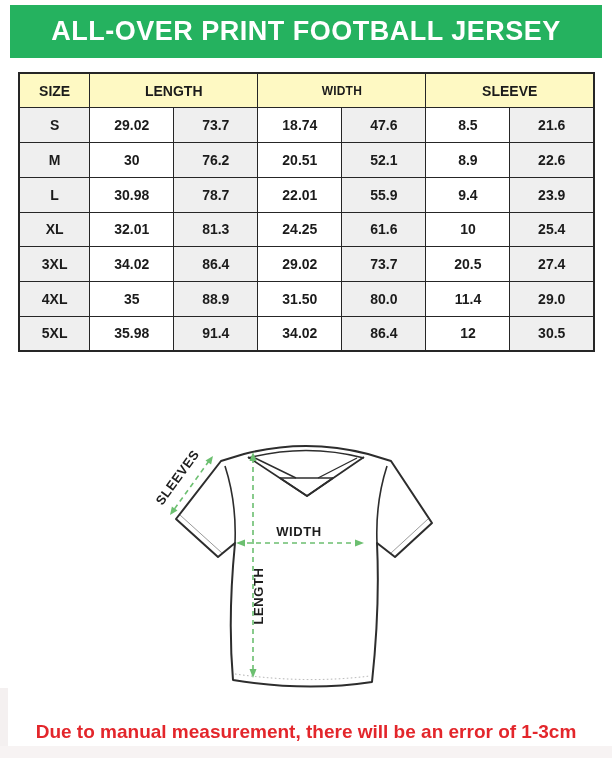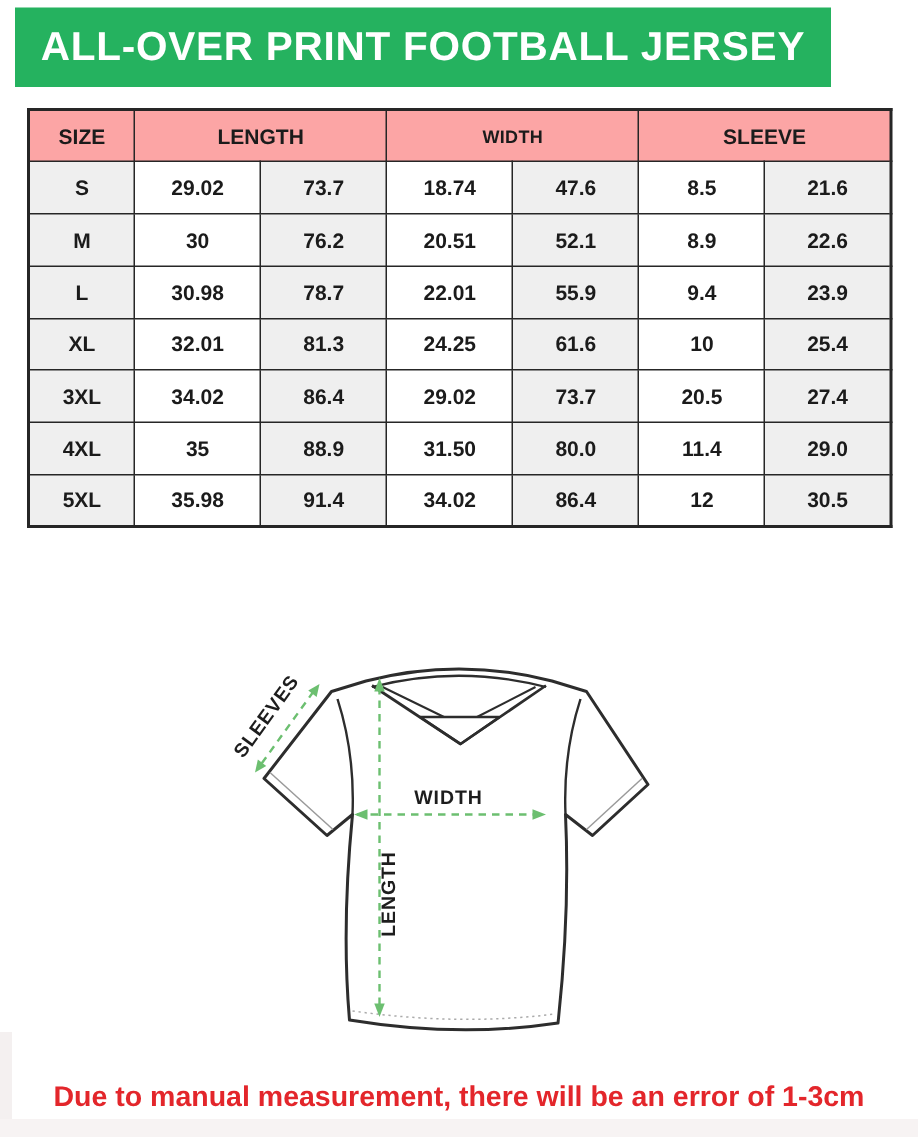--- a/index.html
+++ b/index.html
@@ -13,21 +13,21 @@
   }
   .edge-strip-left {
     position:absolute; left:0; top:688; top:688px; width:8px; height:70px;
     background:#f4f0f0;
   }
   .edge-strip-bottom {
     position:absolute; left:0; top:746px; width:612px; height:12px;
     background:#f7f3f3;
   }
   .banner {
-    position:absolute; left:10px; top:5px; width:544px; height:53px;
+    position:absolute; left:10px; top:5px; width:592px; height:53px;
     background:#25b25f;
     display:flex; align-items:center; justify-content:center;
   }
   .banner-title {
     color:#ffffff; font-weight:bold; font-size:27px; letter-spacing:0.5px;
     white-space:nowrap;
   }
   table.size-table {
     position:absolute; left:18px; top:72px; width:577px;
     border-collapse:collapse;
@@ -37,21 +37,21 @@
   .size-table th, .size-table td {
     border:1.5px solid #262626;
     height:34.75px;
     text-align:center; vertical-align:middle;
     font-weight:bold; font-size:14px; color:#1b1b1b;
     background:#ffffff;
     padding:0;
   }
   
   .size-table tr.seven-cols > *:nth-child(2n+1) { background:#efefef; }
-  .size-table tr.group-row > * { background:#fca5a5; }
+  .size-table tr.group-row > * { background:#fef9c3; }
   .size-table col.c-size { width:12.3%; }
   .size-table .hdr-small { font-size:12px; letter-spacing:0.2px; }
   .jersey-wrap { position:absolute; left:141px; top:424px; width:330px; height:292px; }
   .note {
     position:absolute; left:0; top:721px; width:612px;
     text-align:center;
     font-weight:bold; font-size:19px; color:#e3262b;
   }
   svg text.diagram-label {
     font-family:"Liberation Sans", sans-serif;

